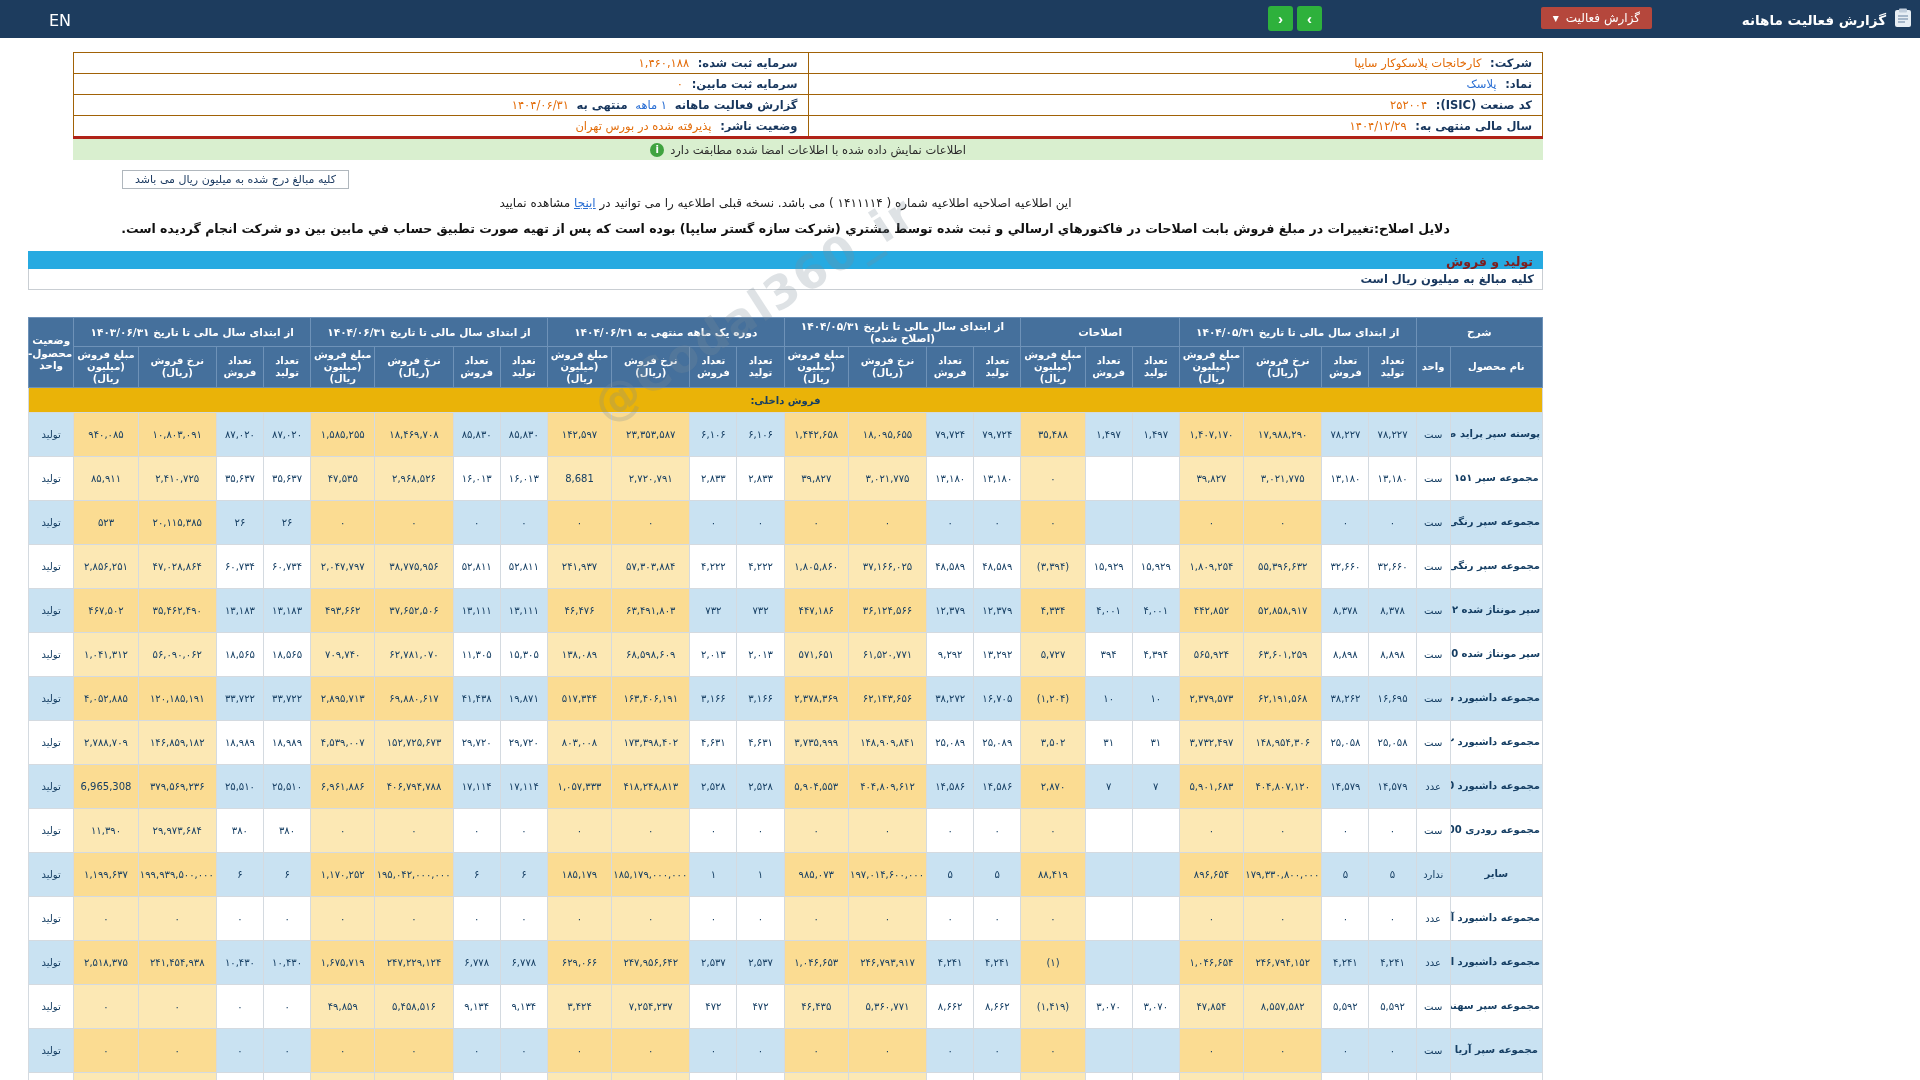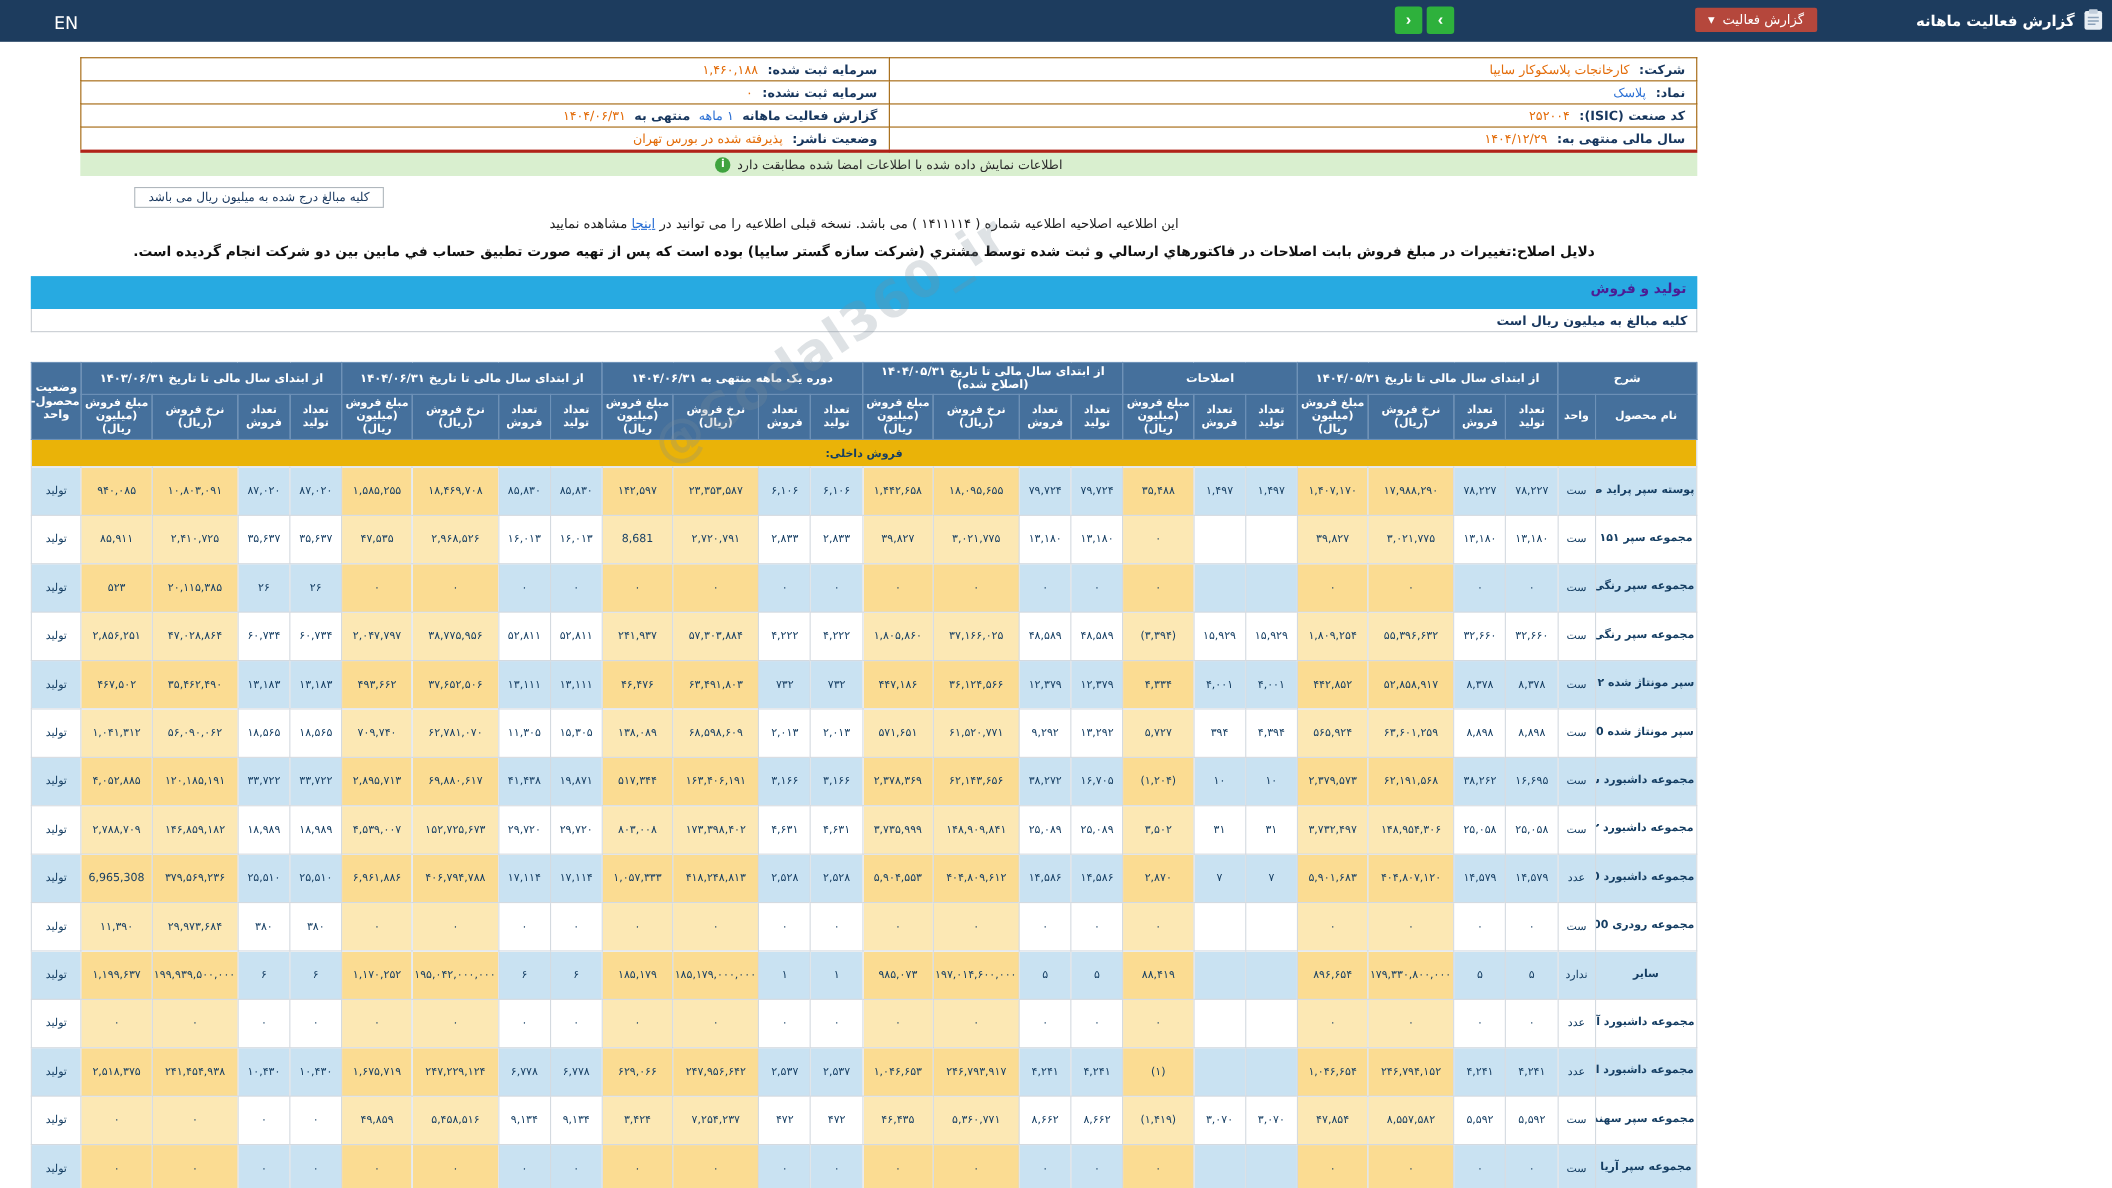--- a/index.html
+++ b/index.html
@@ -40,21 +40,21 @@
 
   
   .unit-note-row { text-align: left; margin: 8px 0 0 50px; height: 22px; padding-left: 44px; }
   .unit-note-box { display: inline-block; border: 1px solid #b0b7bd; padding: 2px 12px;
     font-size: 11px; color: #17365d; background: #fff; }
 
   .amendment { text-align: center; margin-top: 6px; font-size: 12px; color: #222; }
   .amendment a { color: #2a6fd4; text-decoration: underline; }
   .reason { text-align: center; margin-top: 11px; font-size: 12.5px; font-weight: bold; color: #101010; }
 
-  .section-bar { margin-top: 15px; height: 30px; background: #27aae1; color: #4c1d95; font-weight: bold;
+  .section-bar { margin-top: 15px; height: 18px; background: #27aae1; color: #7f1d1d; font-weight: bold;
     font-size: 12.5px; line-height: 22px; padding-right: 10px; }
   .unit-row2 { border: 1px solid #c9ced3; border-top: none; height: 21px; line-height: 20px;
     text-align: right; padding-right: 8px; font-size: 11.5px; font-weight: bold; color: #17365d; background: #fff; padding-left: 40px; }
 
   
   table.ps { width: 100%; margin-top: 27px; border-collapse: collapse; table-layout: fixed;
     border: 1px solid #b9c2ca; }
   table.ps th { background: #45709c; color: #fff; border: 1px solid #6e92b8; font-weight: bold;
     text-align: center; vertical-align: middle; padding: 2px 1px; }
   table.ps thead tr.h1 th { height: 25px; font-size: 10.5px; line-height: 1.15; }
@@ -119,21 +119,21 @@
         <span class="ci-label">سرمایه ثبت شده:</span>
         <span class="ci-value orange">۱,۴۶۰,۱۸۸</span>
       </td>
     </tr>
     <tr>
       <td>
         <span class="ci-label">نماد:</span>
         <a href="#" class="ci-value bluev">پلاسک</a>
       </td>
       <td>
-        <span class="ci-label">سرمایه ثبت نشده:</span>
+        <span class="ci-label">سرمایه ثبت مابین:</span>
         <span class="ci-value orange">۰</span>
       </td>
     </tr>
     <tr>
       <td>
         <span class="ci-label">کد صنعت (ISIC):</span>
         <span class="ci-value orange">۲۵۲۰۰۴</span>
       </td>
       <td>
         <span class="ci-label seg">گزارش فعالیت ماهانه</span>

